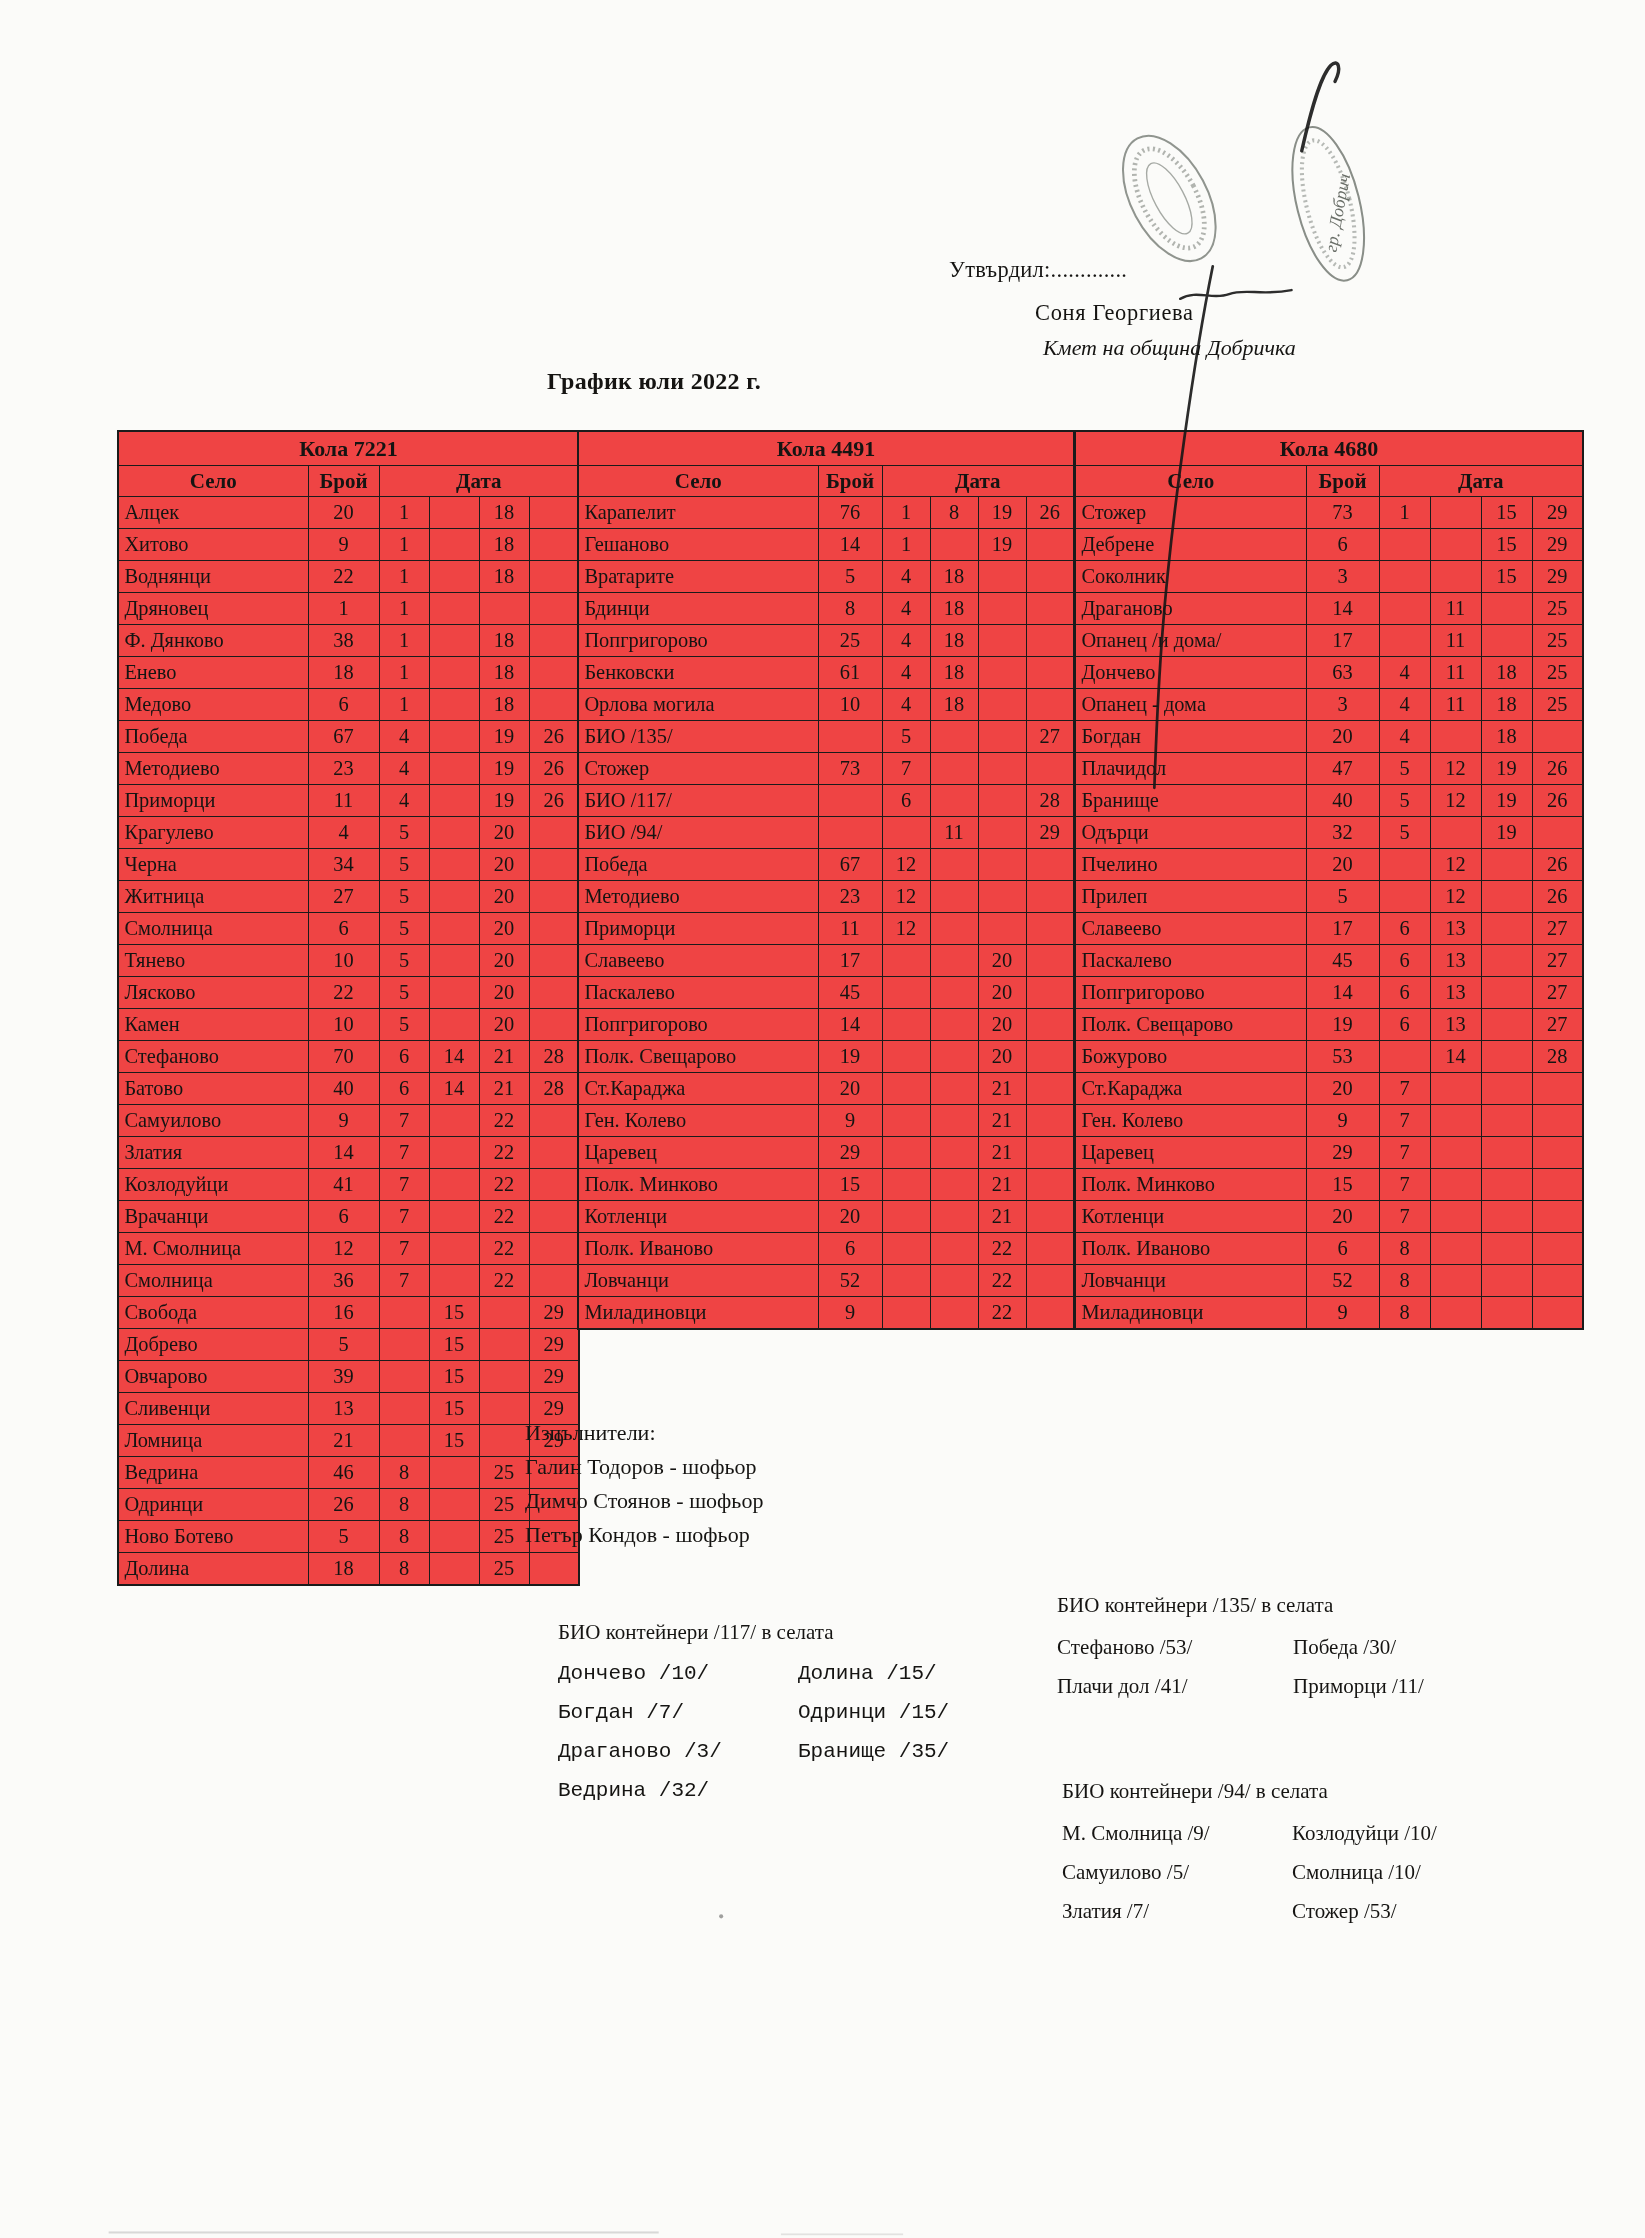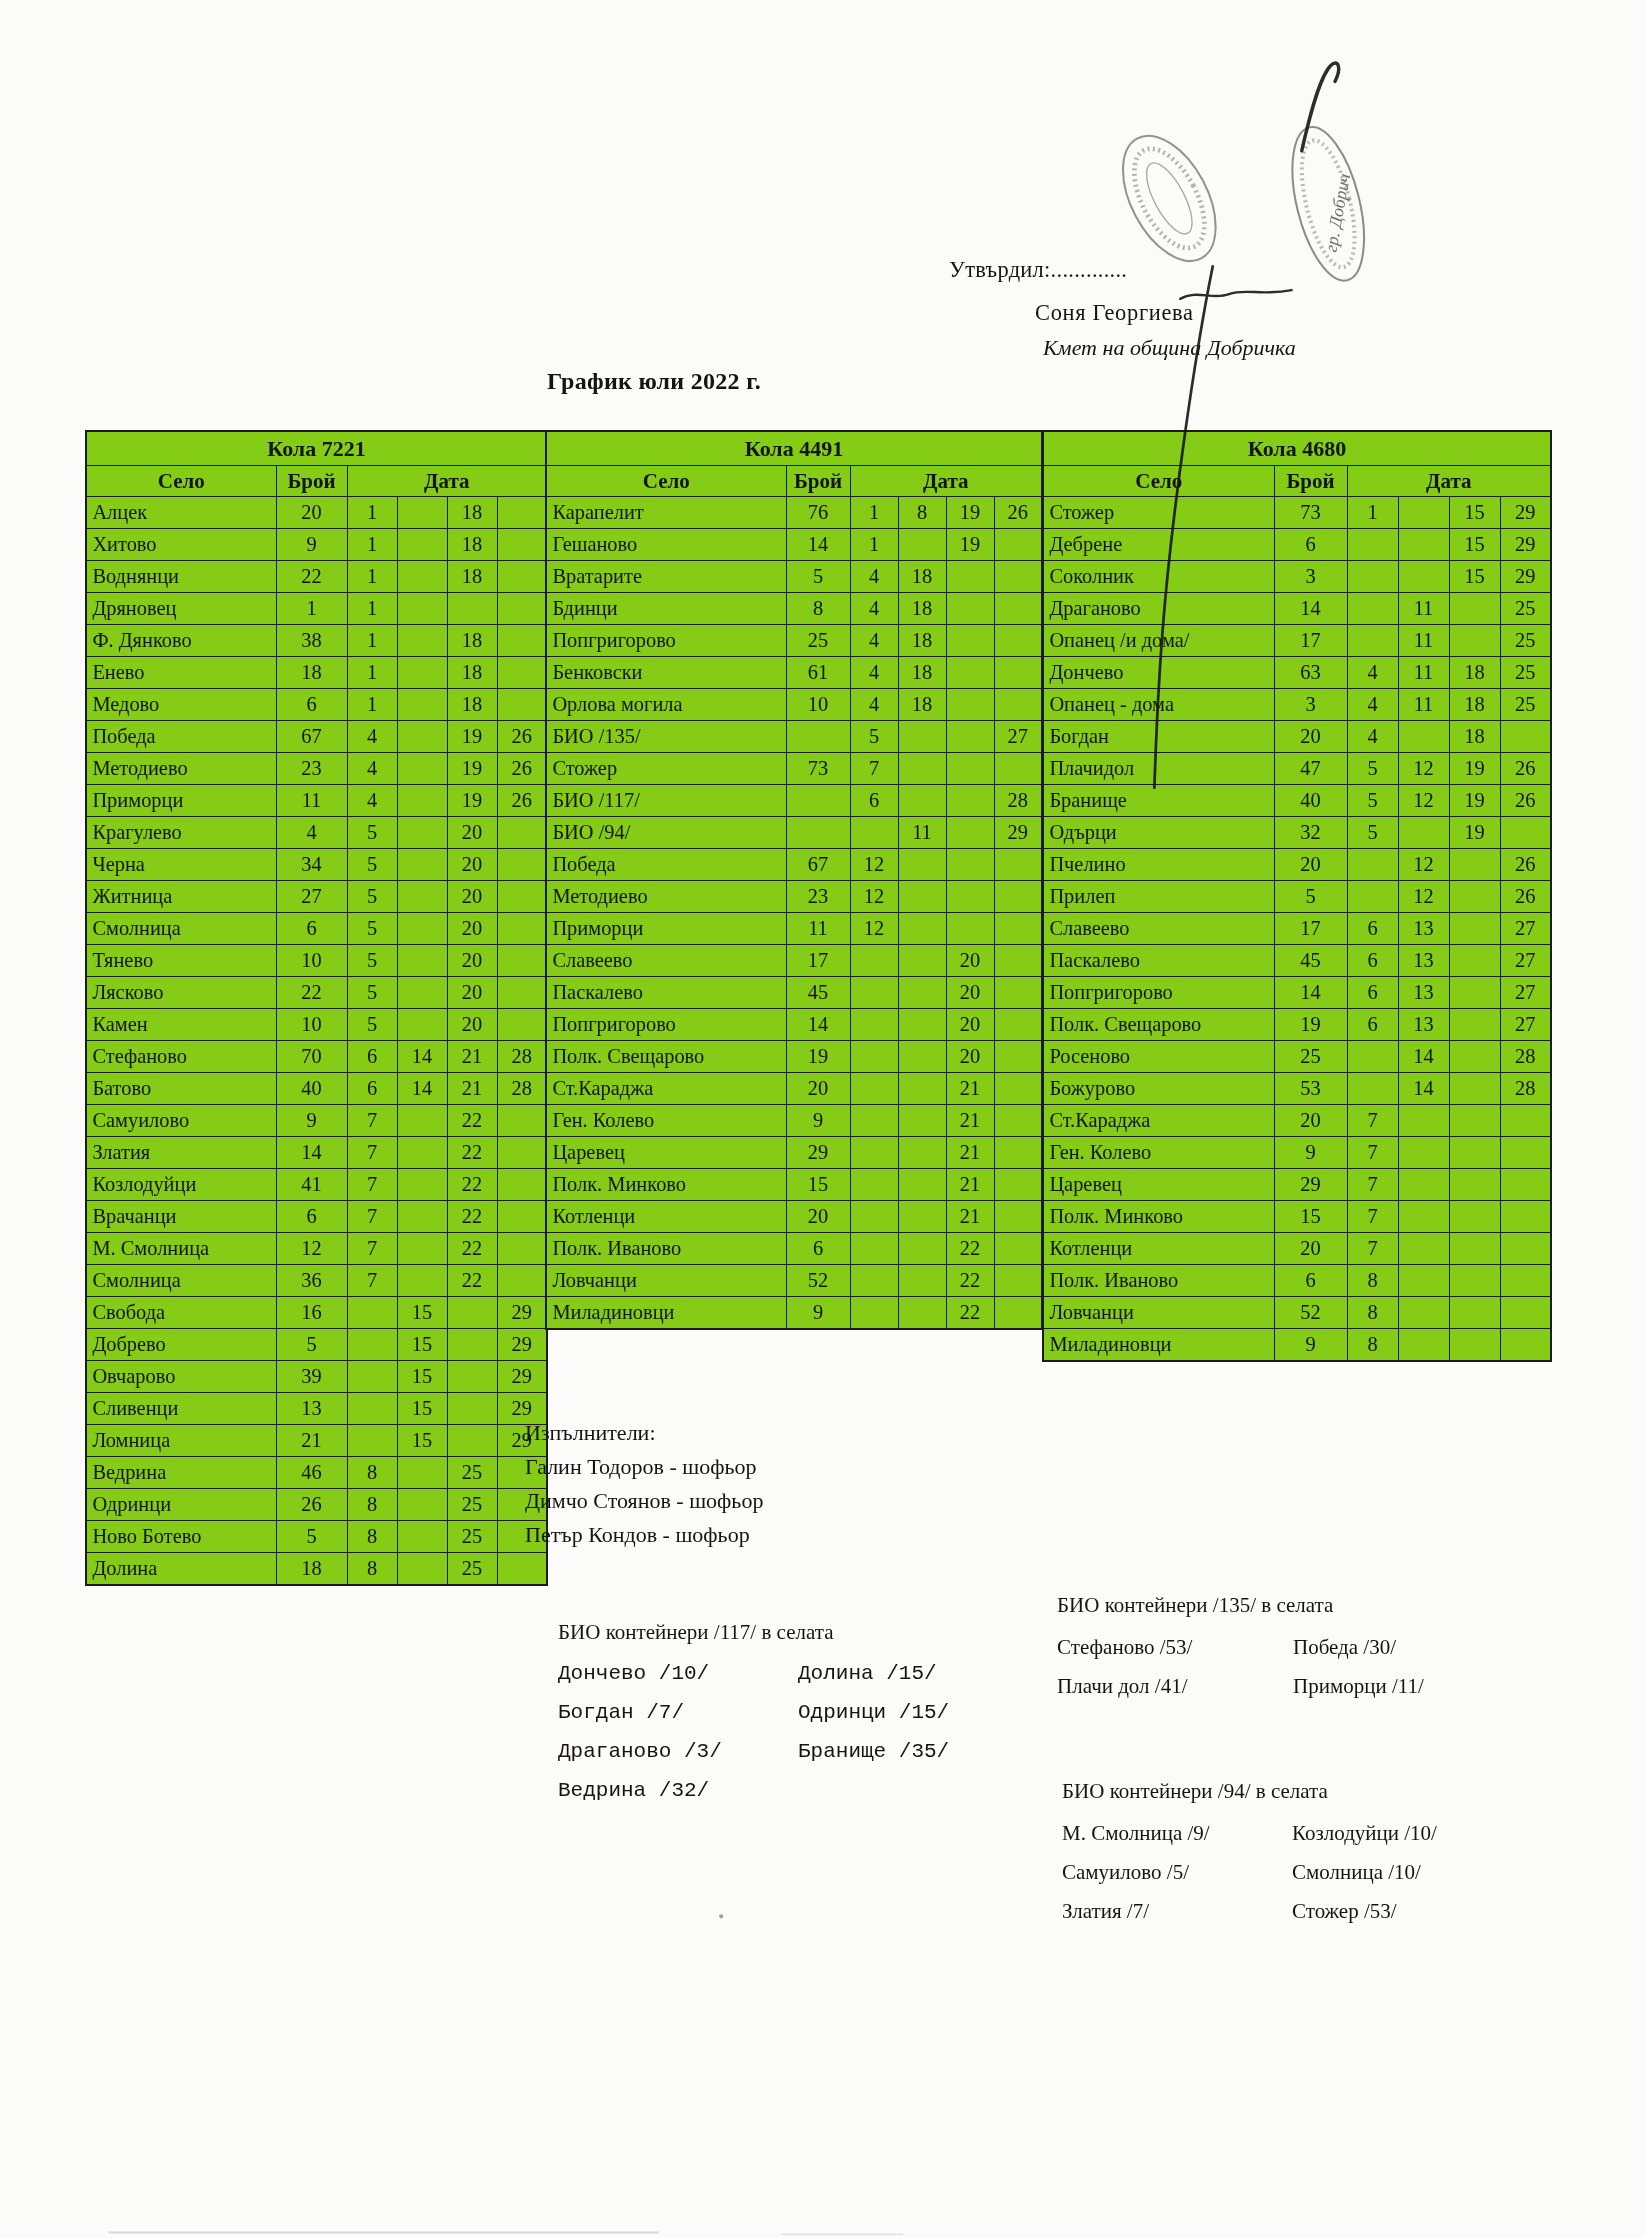--- a/index.html
+++ b/index.html
@@ -11,21 +11,21 @@
   .approval-label{left:949px;top:257px;font-size:22.4px;letter-spacing:0.3px;}
   .approver-name{left:1035px;top:300px;font-size:22.4px;letter-spacing:0.7px;}
   .approver-title{left:1043px;top:335px;font-size:22px;font-style:italic;}
   .doc-title{left:547px;top:368px;font-size:24px;font-weight:bold;letter-spacing:0.3px;}
 
   .thost{position:absolute;}
   .t1{left:85px;top:430px;}
   .t2{left:545px;top:430px;}
   .t3{left:1042px;top:430px;}
 
-  table{border-collapse:collapse;table-layout:fixed;border:2px solid #1b1b1b;background:#84cc16;}
+  table{border-collapse:collapse;table-layout:fixed;border:2px solid #1b1b1b;background:#ef4444;margin-left:32px;}
   th,td{border:1.4px solid #1b1b1b;font-size:20.4px;padding:0;white-space:nowrap;overflow:hidden;
         font-weight:normal;color:#151412;}
   tr.hrow1 th{height:33px;font-size:22px;font-weight:bold;text-align:center;}
   tr.hrow2 th{height:30px;font-size:21px;font-weight:bold;text-align:center;}
   td{height:31px;}
   td.vcell{text-align:left;padding-left:5.4px;}
   td.ccell{text-align:center;}
   td.dcell{text-align:center;padding:0 1.4px;}
 
   .executors{left:525px;top:1416px;}
@@ -727,28 +727,20 @@
             <td class="dcell"></td>
             <td class="dcell">27</td>
           </tr>
           <tr>
             <td class="vcell">Полк. Свещарово</td>
             <td class="ccell">19</td>
             <td class="dcell">6</td>
             <td class="dcell">13</td>
             <td class="dcell"></td>
             <td class="dcell">27</td>
-          </tr>
-          <tr>
-            <td class="vcell">Росеново</td>
-            <td class="ccell">25</td>
-            <td class="dcell"></td>
-            <td class="dcell">14</td>
-            <td class="dcell"></td>
-            <td class="dcell">28</td>
           </tr>
           <tr>
             <td class="vcell">Божурово</td>
             <td class="ccell">53</td>
             <td class="dcell"></td>
             <td class="dcell">14</td>
             <td class="dcell"></td>
             <td class="dcell">28</td>
           </tr>
           <tr>

